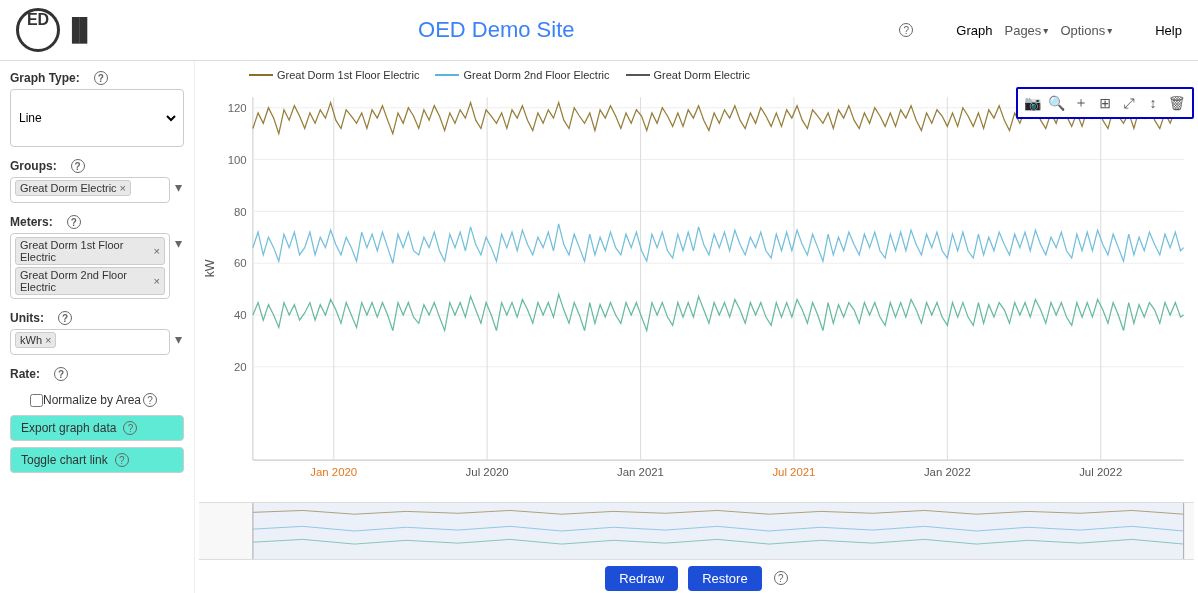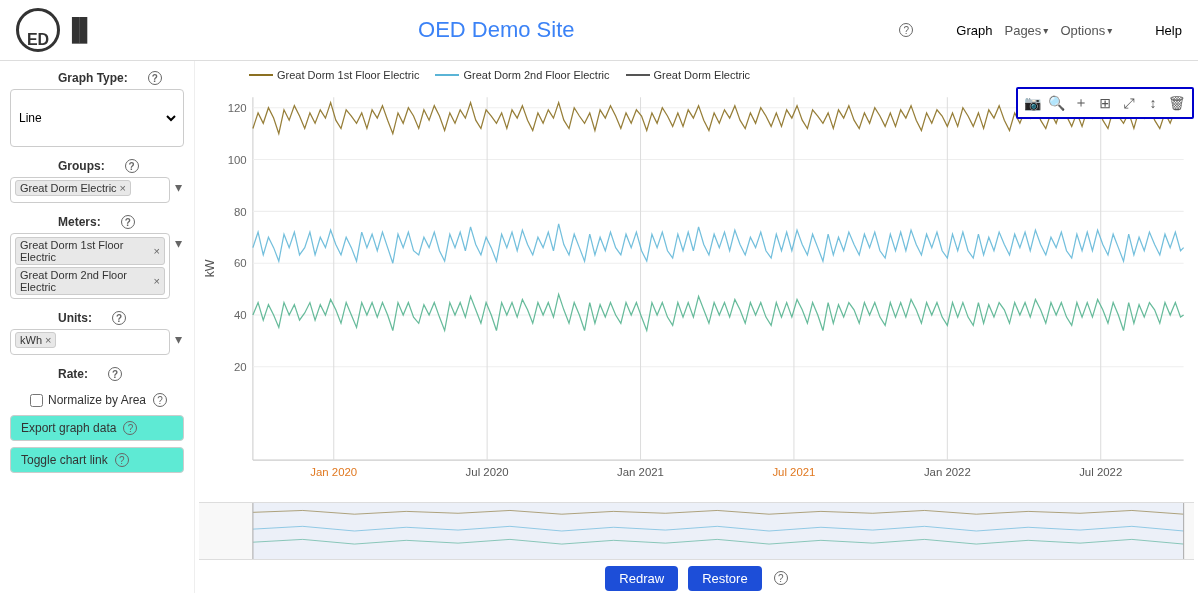--- a/index.html
+++ b/index.html
@@ -1,46 +1,46 @@
 <!DOCTYPE html>
 <html><head>
   <meta charset="utf-8">
   <style>
     * { box-sizing: border-box; margin: 0; padding: 0; }
     body { font-family: Arial, sans-serif; font-size: 13px; background: #fff; color: #333; }
 
     
     .header { display: flex; align-items: center; justify-content: space-between; padding: 8px 16px; border-bottom: 1px solid #ddd; }
     .logo { display: flex; align-items: center; gap: 4px; }
-    .logo-circle { width: 44px; height: 44px; border-radius: 50%; border: 3px solid #333; display: flex; align-items: flex-end; justify-content: center; font-weight: bold; font-size: 16px; }
+    .logo-circle { width: 44px; height: 44px; border-radius: 50%; border: 3px solid #333; display: flex; align-items: flex-start; justify-content: center; font-weight: bold; font-size: 16px; }
     .logo-icon { font-size: 22px; color: #333; }
     .header-title { font-size: 22px; font-weight: 400; color: #3b82f6; }
     .header-nav { display: flex; align-items: center; gap: 12px; font-size: 13px; color: #555; }
     .header-nav a { color: #000000; text-decoration: none; cursor: pointer; margin-left: 31px; }
     .nav-dropdown { display: flex; align-items: center; gap: 2px; cursor: pointer; }
     .caret { font-size: 10px; }
 
     
     .main { display: flex; height: calc(100vh - 58px); }
 
     
     .sidebar { width: 195px; min-width: 195px; padding: 10px 10px; border-right: 1px solid #eee; overflow-y: auto; }
     .sidebar-section { margin-bottom: 12px; }
-    .sidebar-label { font-weight: bold; font-size: 12px; margin-bottom: 4px; display: flex; align-items: center; gap: 18px; margin-left: 48px; }
+    .sidebar-label { font-weight: bold; font-size: 12px; margin-bottom: 4px; display: flex; align-items: center; gap: 12px; }
 
     
     .select-box { display: flex; align-items: center; border: 1px solid #ccc; border-radius: 4px; padding: 20px 4px; min-height: 26px; cursor: pointer; justify-content: space-between; }
     .select-box select { border: none; outline: none; background: transparent; font-size: 12px; cursor: pointer; width: 100%; }
     .tag { background: #e8e8e8; border: 1px solid #ccc; border-radius: 3px; padding: 1px 4px; font-size: 11px; display: flex; align-items: center; gap: 3px; }
     .tag-x { cursor: pointer; font-size: 11px; color: #666; }
     .tag-input-wrapper { border: 1px solid #ccc; border-radius: 4px; padding: 2px 4px; min-height: 26px; display: flex; align-items: flex-start; flex-wrap: wrap; gap: 2px; position: relative; }
     .expand-arrow { color: #666; font-size: 14px; cursor: pointer; padding: 2px; }
 
     
-    .checkbox-row { display: flex; align-items: center; gap: 5px; margin-bottom: 8px; font-size: 12px; padding-left: 20px; }
+    .checkbox-row { display: flex; align-items: center; margin-bottom: 8px; font-size: 12px; padding-left: 20px; }
     .checkbox-row input[type=checkbox] { cursor: pointer; }
 
     
     .btn-outline { border: 1px solid #ccc; border-radius: 4px; padding: 5px 10px; background: #5eead4; cursor: pointer; font-size: 12px; color: #333; margin-bottom: 6px; width: 100%; text-align: left; display: flex; align-items: center; gap: 5px; }
     .btn-primary { background: #1d4ed8; color: #fff; border: none; border-radius: 4px; padding: 5px 14px; cursor: pointer; font-size: 13px; }
 
     
     .content { flex: 1; display: flex; flex-direction: column; overflow: hidden; padding: 6px 4px 4px 4px; }
 
     

